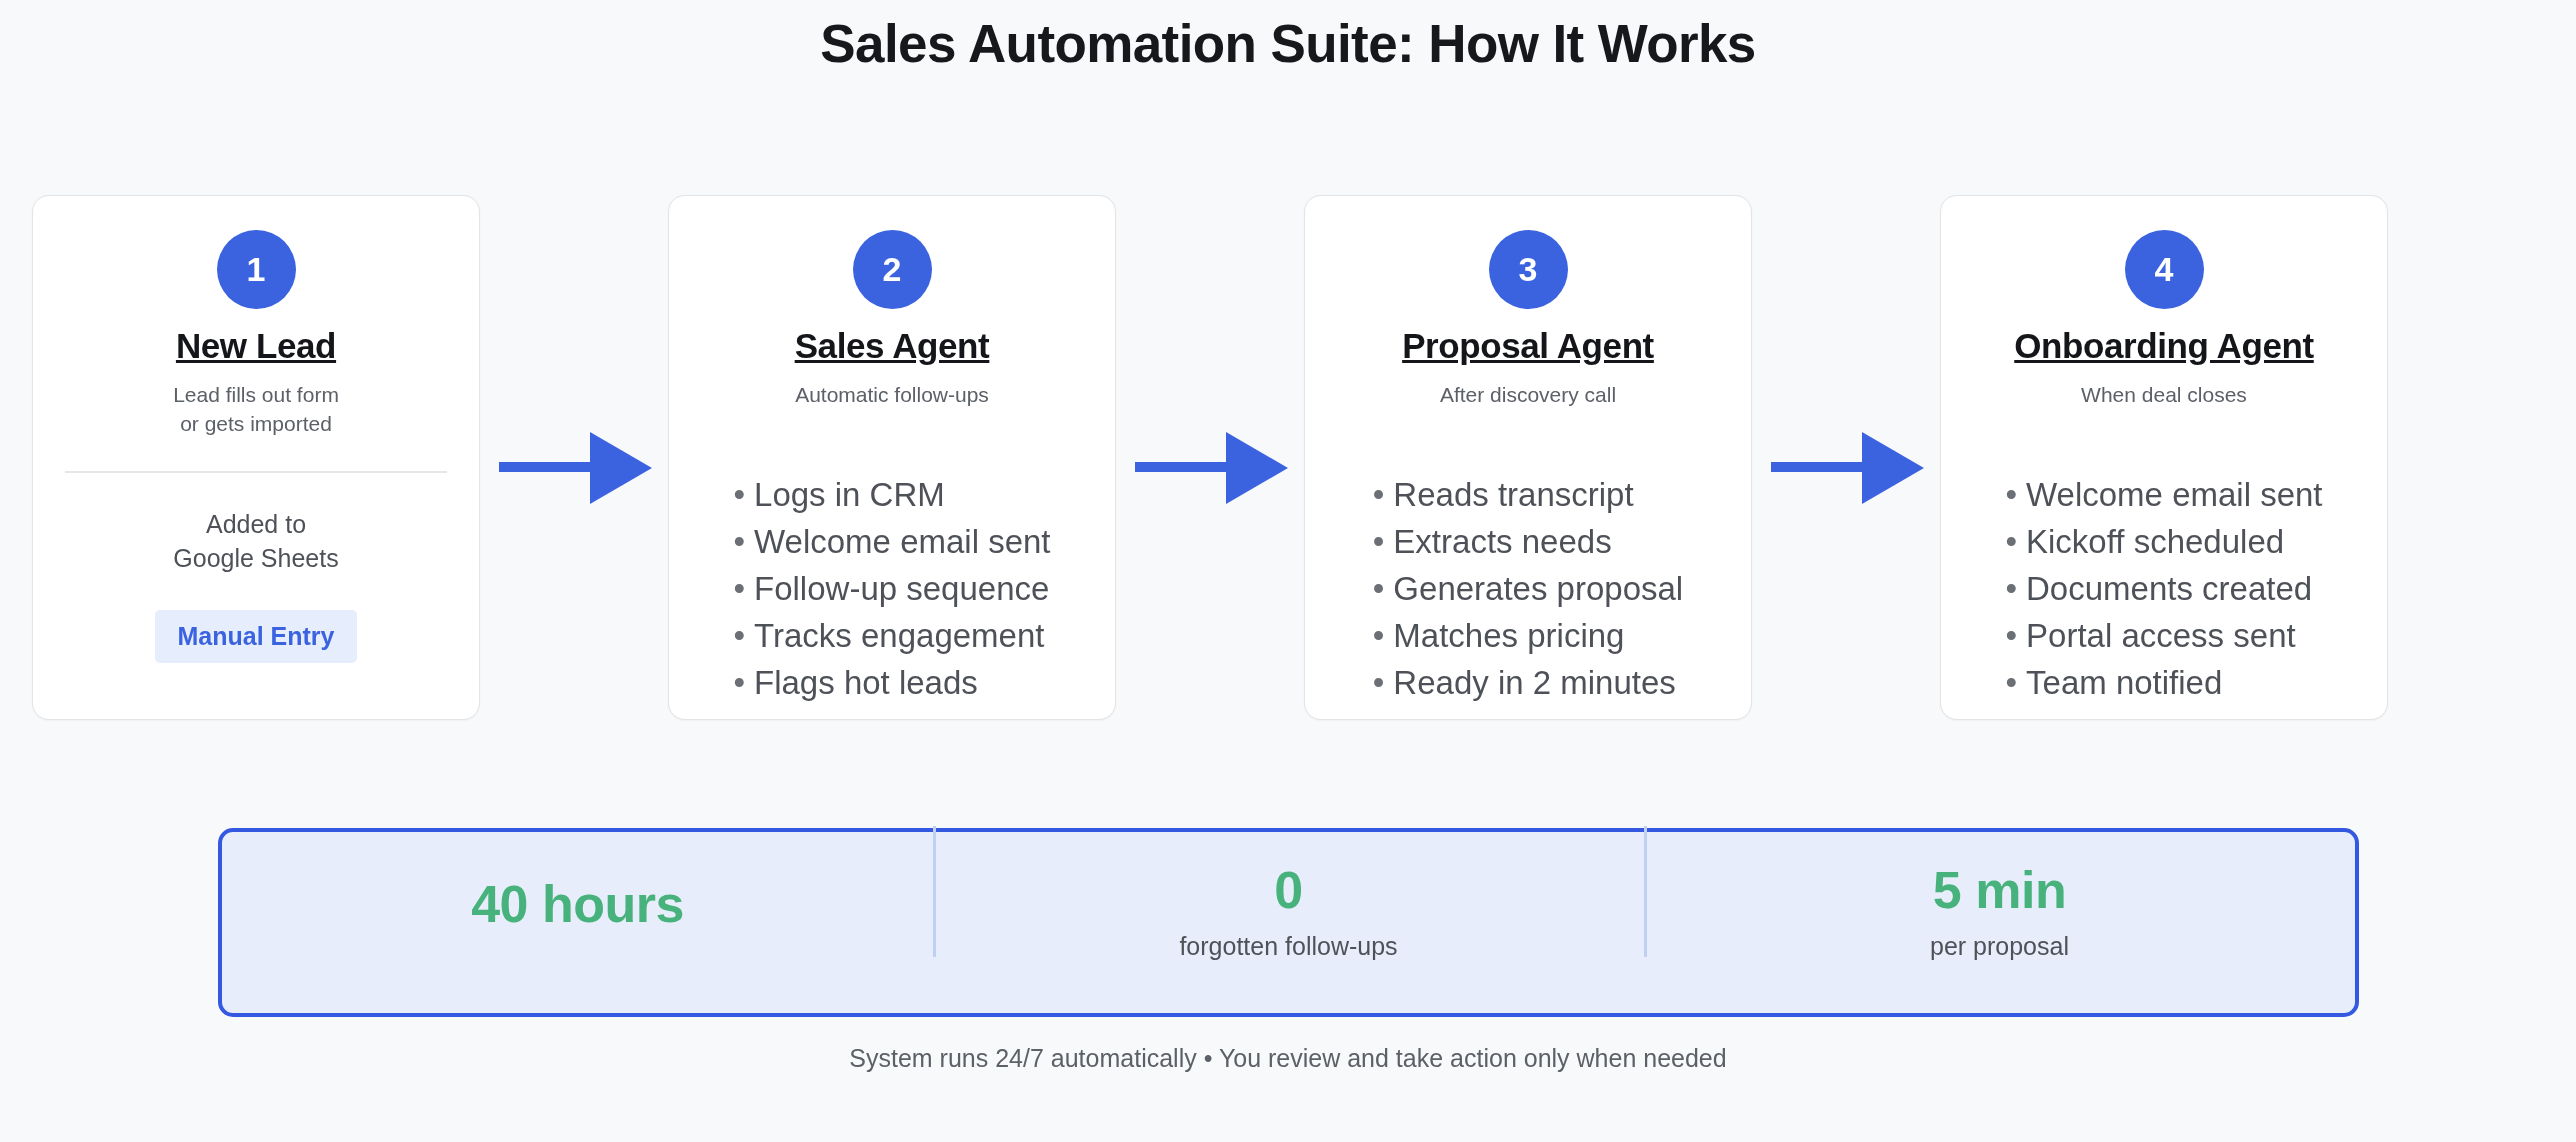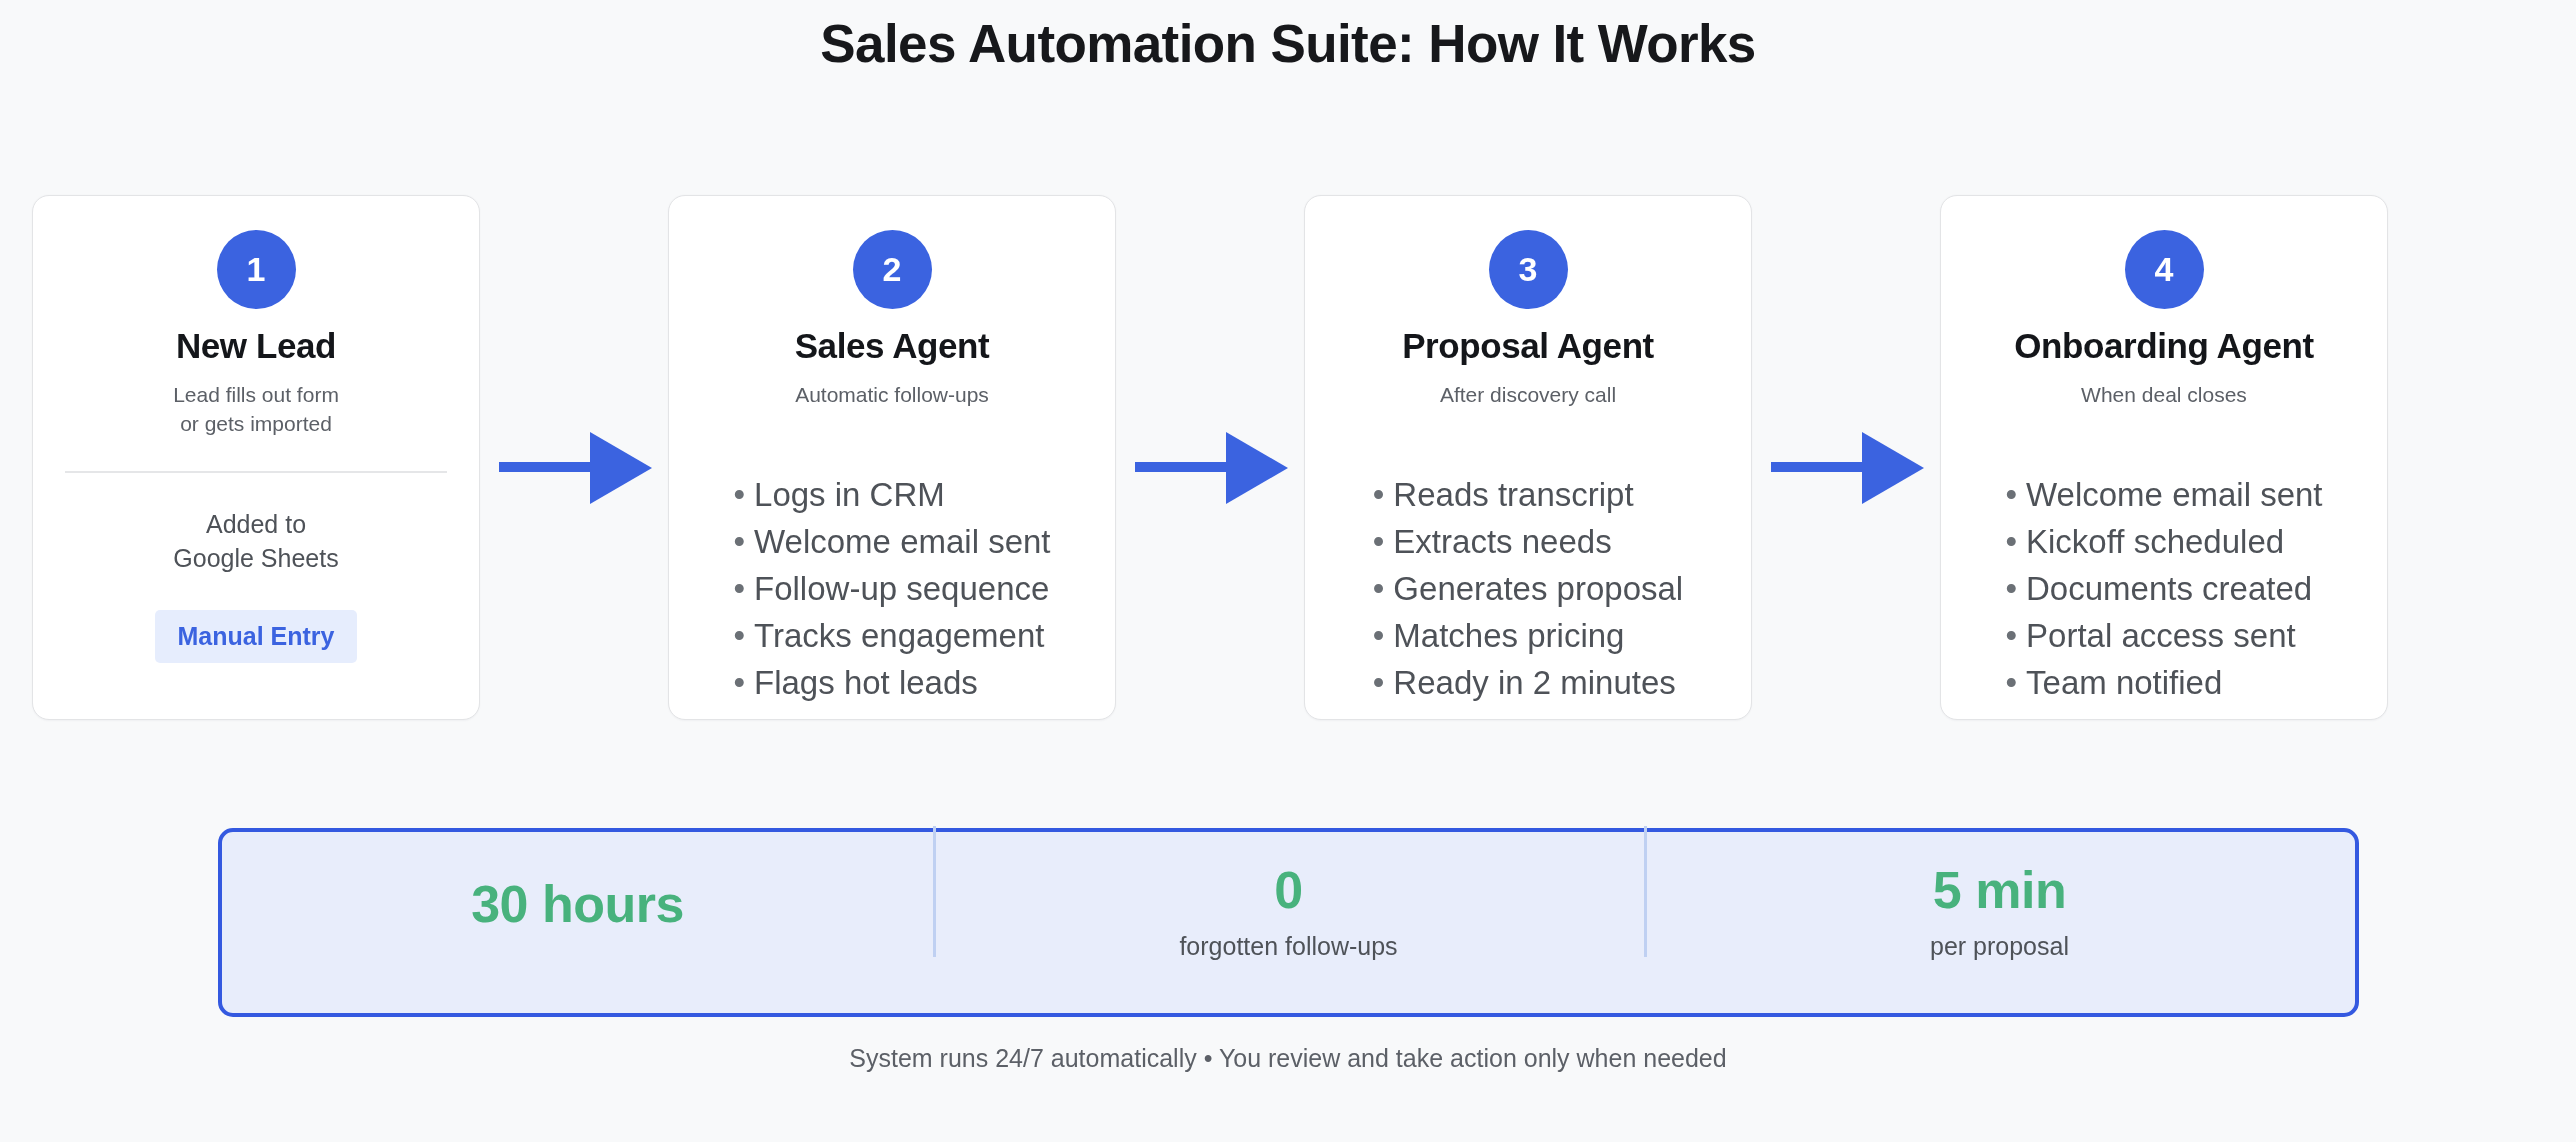--- a/index.html
+++ b/index.html
@@ -73,20 +73,21 @@
     flex: 0 0 auto;
   }
 
   .card-title {
     font-size: 35px;
     font-weight: 700;
     color: #14161a;
     letter-spacing: -0.4px;
     text-align: center;
     margin-bottom: 15px;
+    text-decoration: underline;
   }
 
   .card-subtitle {
     font-size: 21px;
     color: #5c6067;
     text-align: center;
     line-height: 1.38;
   }
 
   .divider {
@@ -300,21 +301,21 @@
         <li>Documents created</li>
         <li>Portal access sent</li>
         <li>Team notified</li>
       </ul>
     </div>
 
   </div>
 
   <div class="stats-bar">
     <div class="stat">
-      <div class="stat-value">30 hours</div>
+      <div class="stat-value">40 hours</div>
     </div>
     <div class="stat">
       <div class="stat-value">0</div>
       <div class="stat-label">forgotten follow-ups</div>
     </div>
     <div class="stat">
       <div class="stat-value">5 min</div>
       <div class="stat-label">per proposal</div>
     </div>
   </div>

